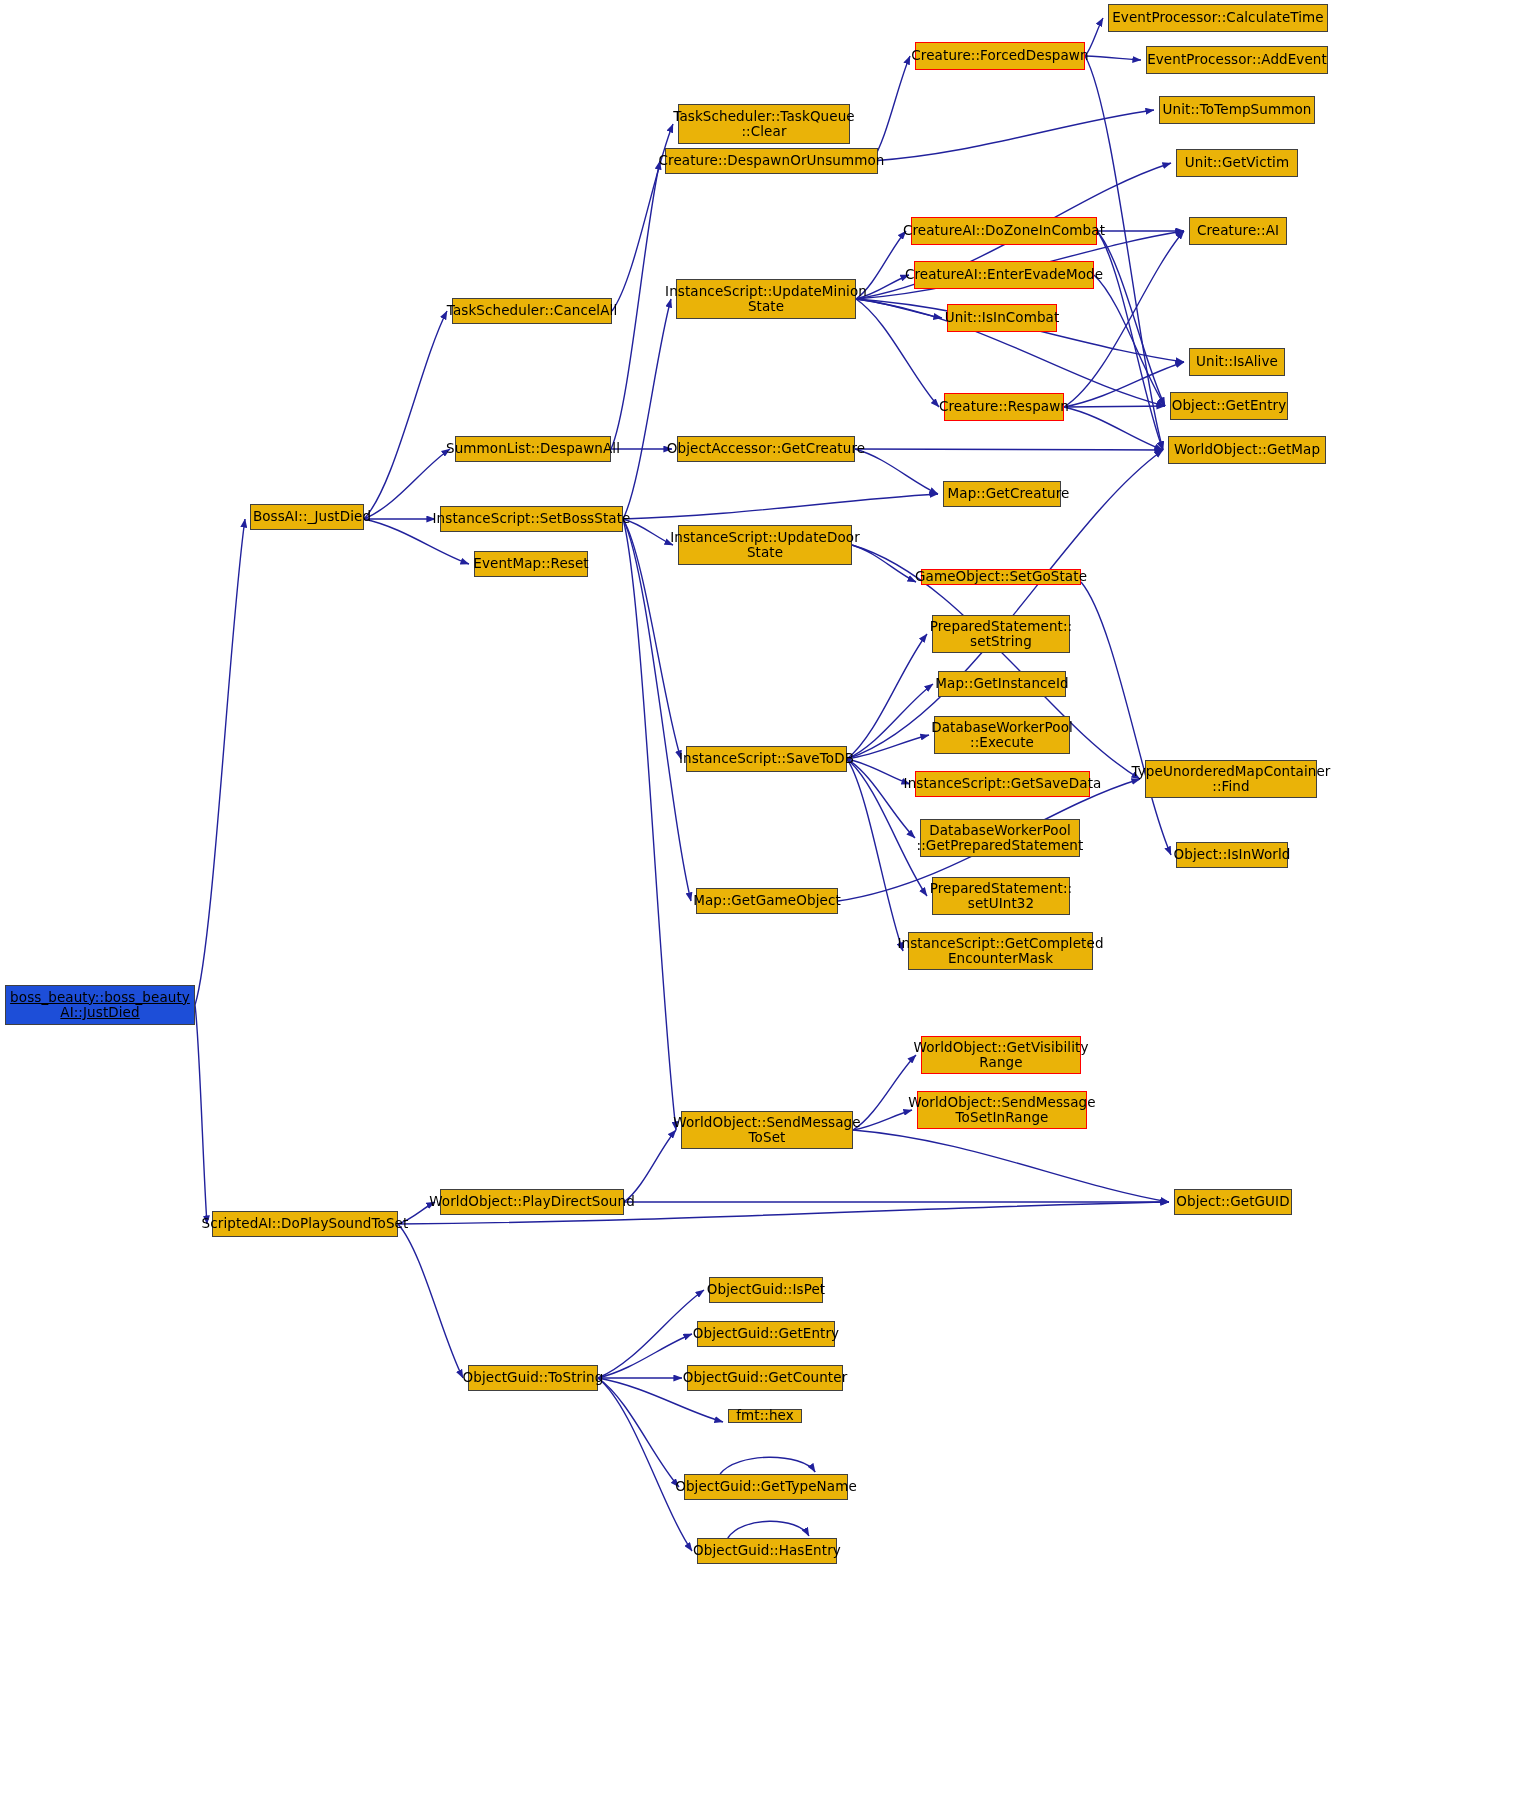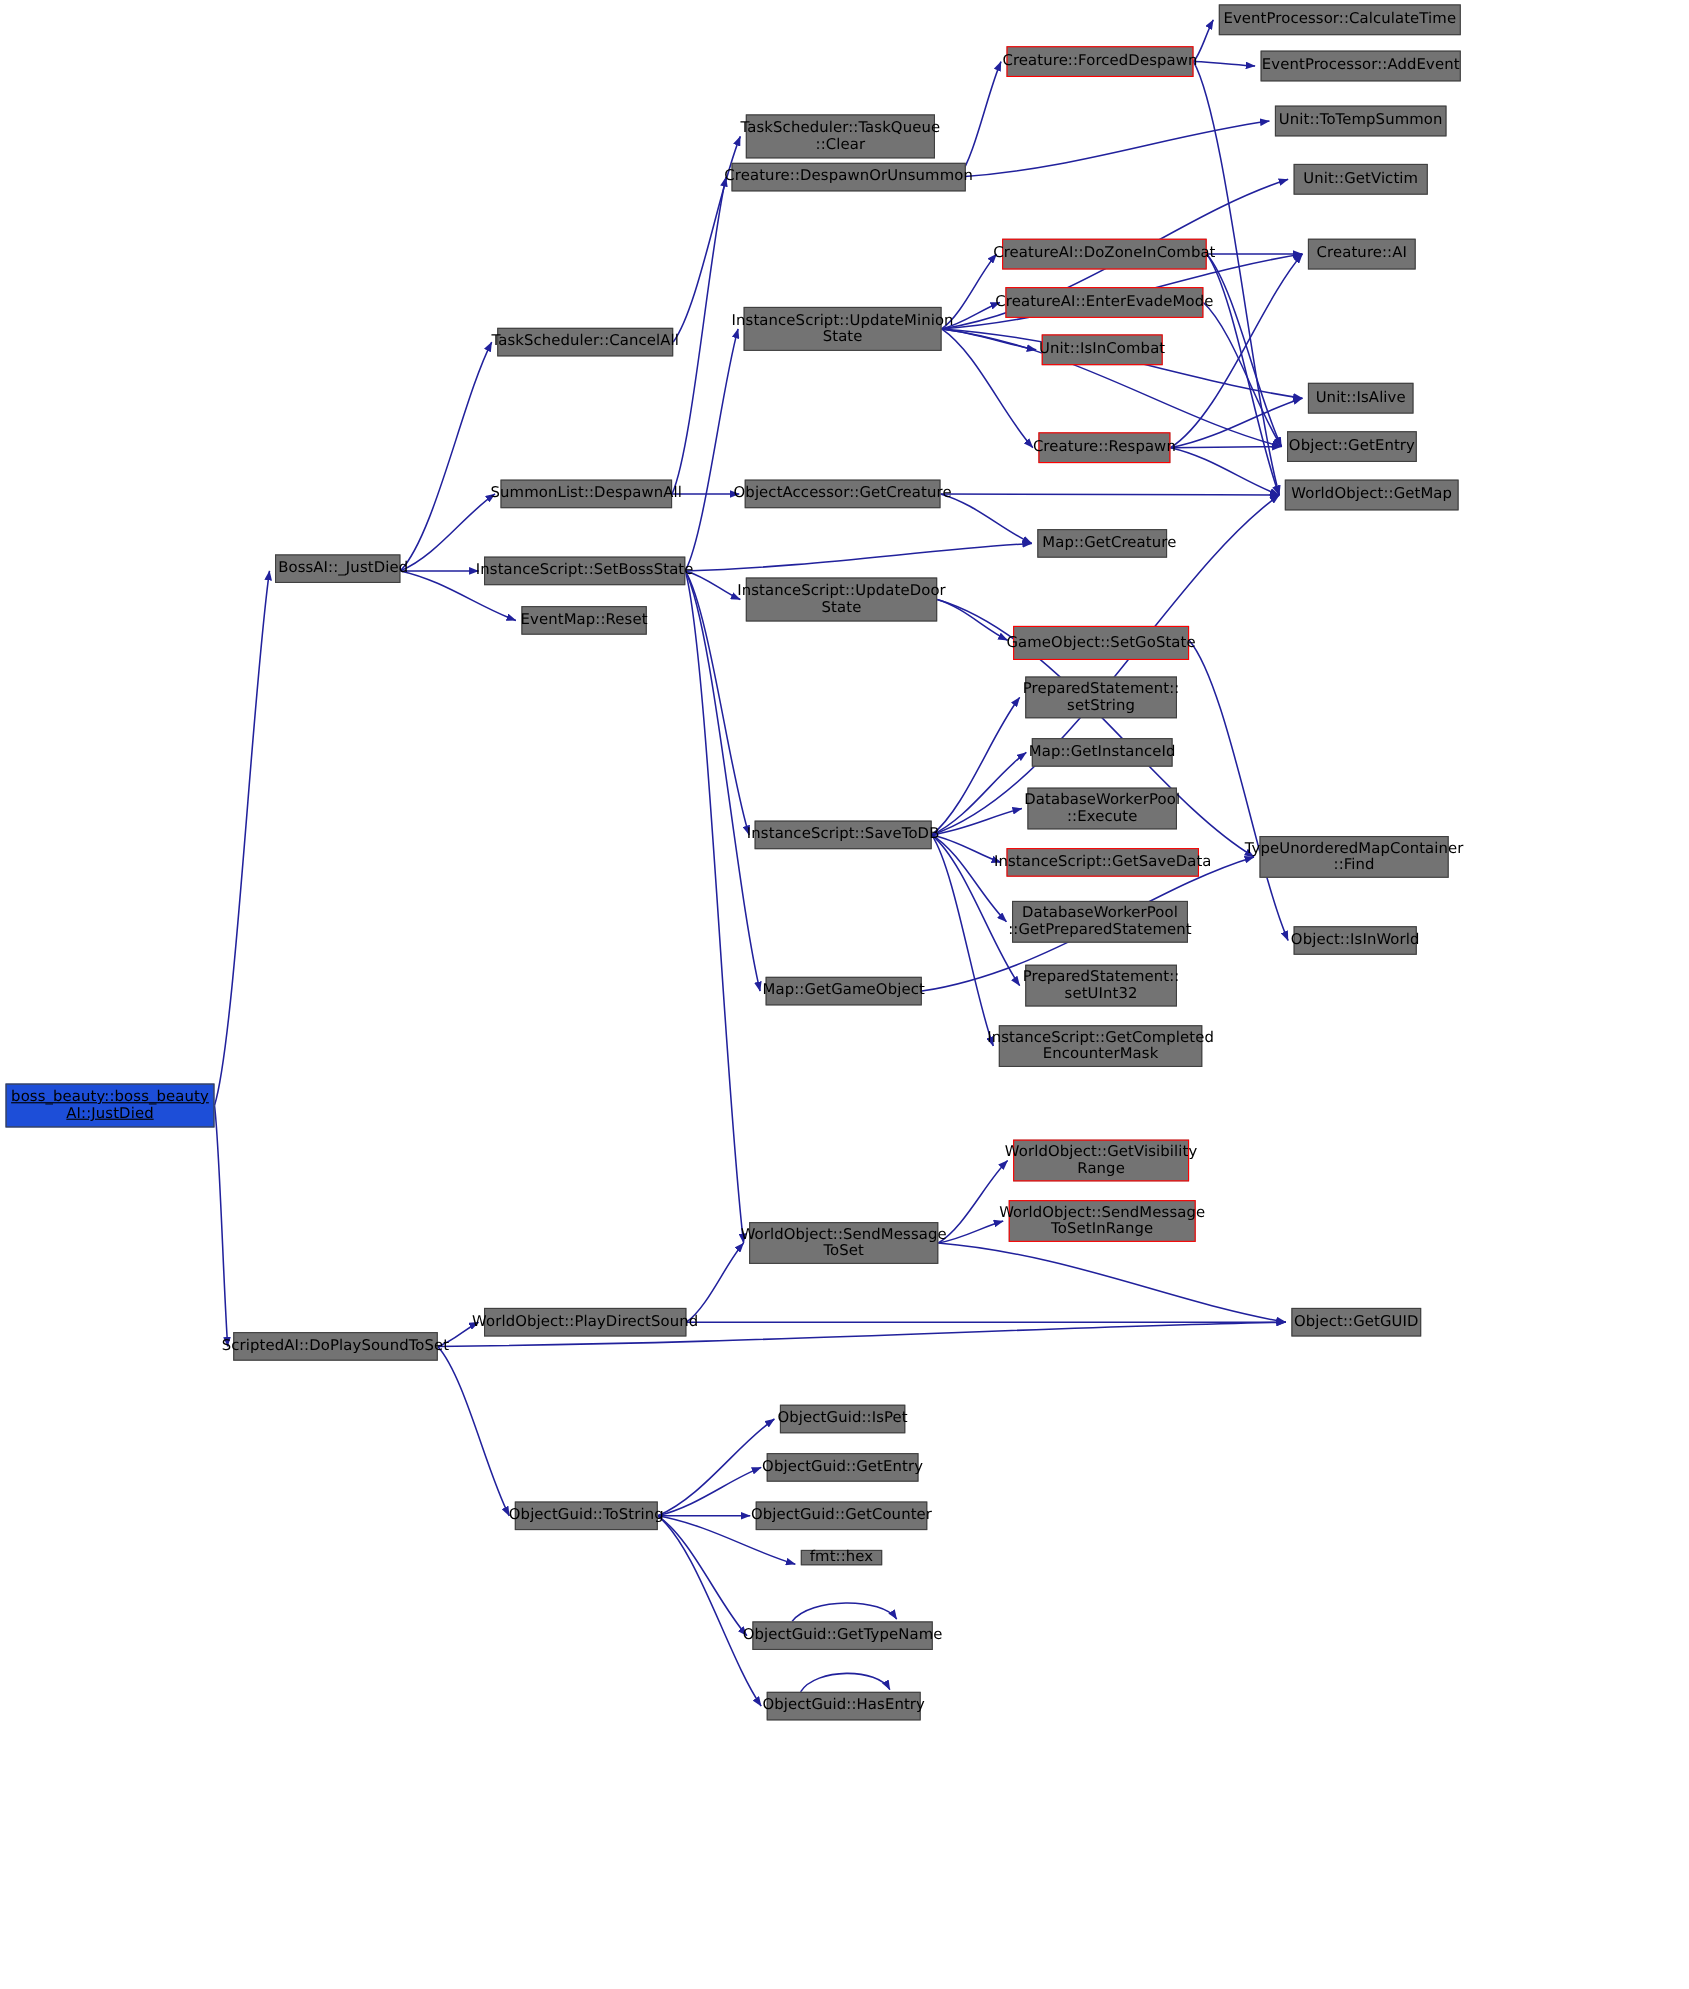--- a/index.html
+++ b/index.html
@@ -22,21 +22,21 @@
     height: 1808px;
     pointer-events: none;
   }
   .node {
     position: absolute;
     box-sizing: border-box;
     display: flex;
     align-items: center;
     justify-content: center;
     text-align: center;
-    background: #737373;
+    background: #eab308;
     border: 1px solid #404040;
     color: #000000;
     font-size: 13.5px;
     line-height: 1.12;
     letter-spacing: 0.1px;
     white-space: pre-line;
     padding: 0 3px;
     z-index: 5;
   }
   .node.red {
@@ -150,21 +150,21 @@
       <div class="node" style="left: 1168px; top: 436px; width: 158px; height: 28px;">WorldObject::GetMap</div>
       <div class="node" style="left: 452px; top: 298px; width: 160px; height: 26px;">TaskScheduler::CancelAll</div>
       <div class="node" style="left: 455px; top: 436px; width: 156px; height: 26px;">SummonList::DespawnAll</div>
       <div class="node" style="left: 677px; top: 436px; width: 178px; height: 26px;">ObjectAccessor::GetCreature</div>
       <div class="node" style="left: 943px; top: 481px; width: 118px; height: 26px; padding-left: 16px;">Map::GetCreature</div>
       <div class="node" style="left: 250px; top: 504px; width: 114px; height: 26px; padding-left: 13px;">BossAI::_JustDied</div>
       <div class="node" style="left: 440px; top: 506px; width: 183px; height: 26px;">InstanceScript::SetBossState</div>
       <div class="node" style="left: 474px; top: 551px; width: 114px; height: 26px;">EventMap::Reset</div>
       <div class="node" style="left: 678px; top: 525px; width: 174px; height: 40px;">InstanceScript::UpdateDoor
 State</div>
-      <div class="node red" style="left: 921px; top: 569px; width: 160px; height: 31px;">GameObject::SetGoState</div>
+      <div class="node red" style="left: 921px; top: 569px; width: 160px; height: 16px;">GameObject::SetGoState</div>
       <div class="node" style="left: 932px; top: 615px; width: 138px; height: 38px;">PreparedStatement::
 setString</div>
       <div class="node" style="left: 938px; top: 671px; width: 128px; height: 26px;">Map::GetInstanceId</div>
       <div class="node" style="left: 934px; top: 716px; width: 136px; height: 38px;">DatabaseWorkerPool
 ::Execute</div>
       <div class="node" style="left: 686px; top: 746px; width: 161px; height: 26px;">InstanceScript::SaveToDB</div>
       <div class="node red" style="left: 915px; top: 771px; width: 175px; height: 26px;">InstanceScript::GetSaveData</div>
       <div class="node" style="left: 920px; top: 819px; width: 160px; height: 38px;">DatabaseWorkerPool
 ::GetPreparedStatement</div>
       <div class="node" style="left: 932px; top: 877px; width: 138px; height: 38px;">PreparedStatement::

